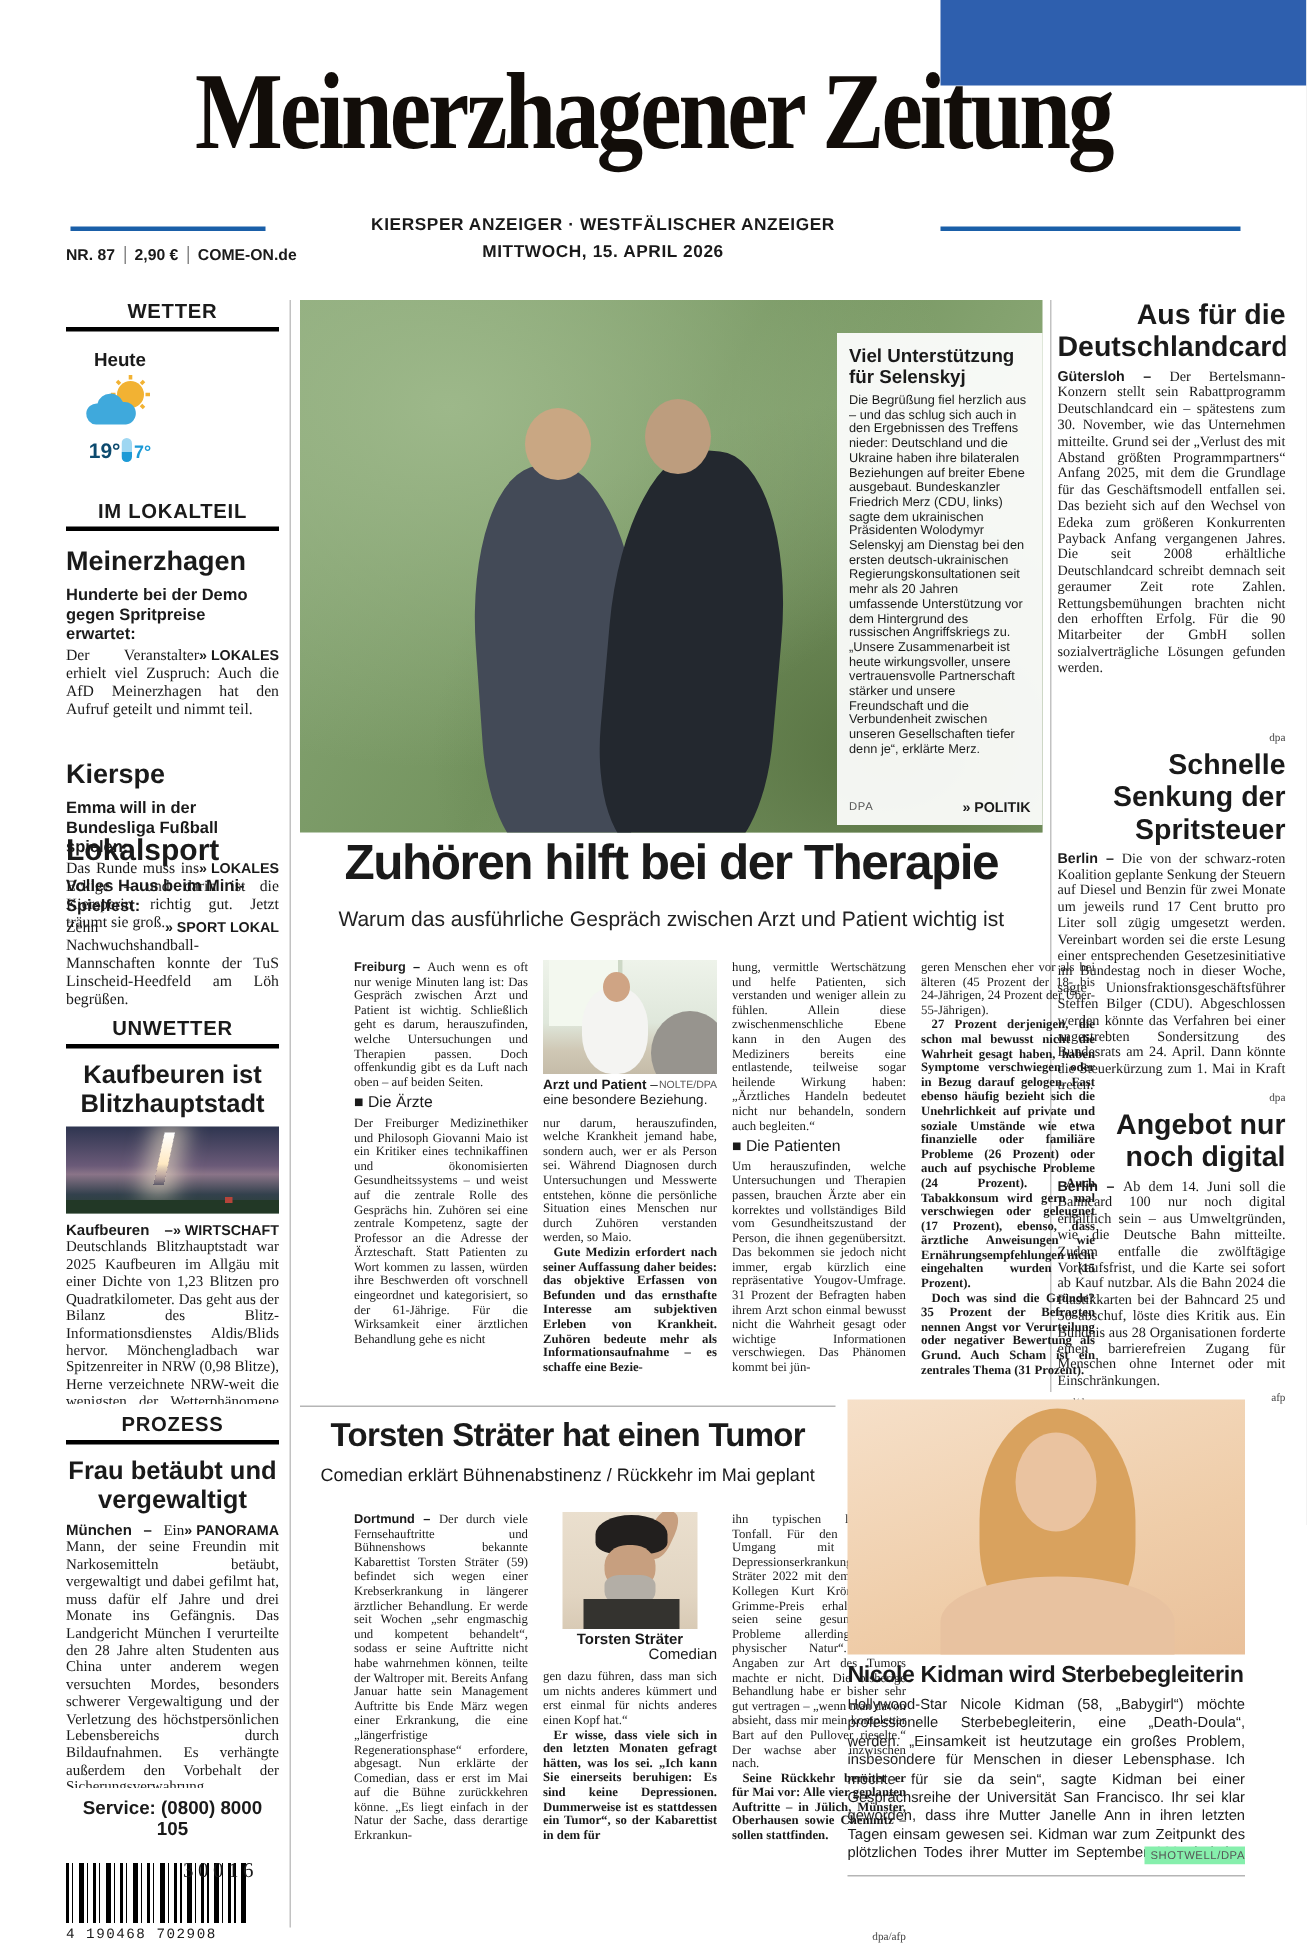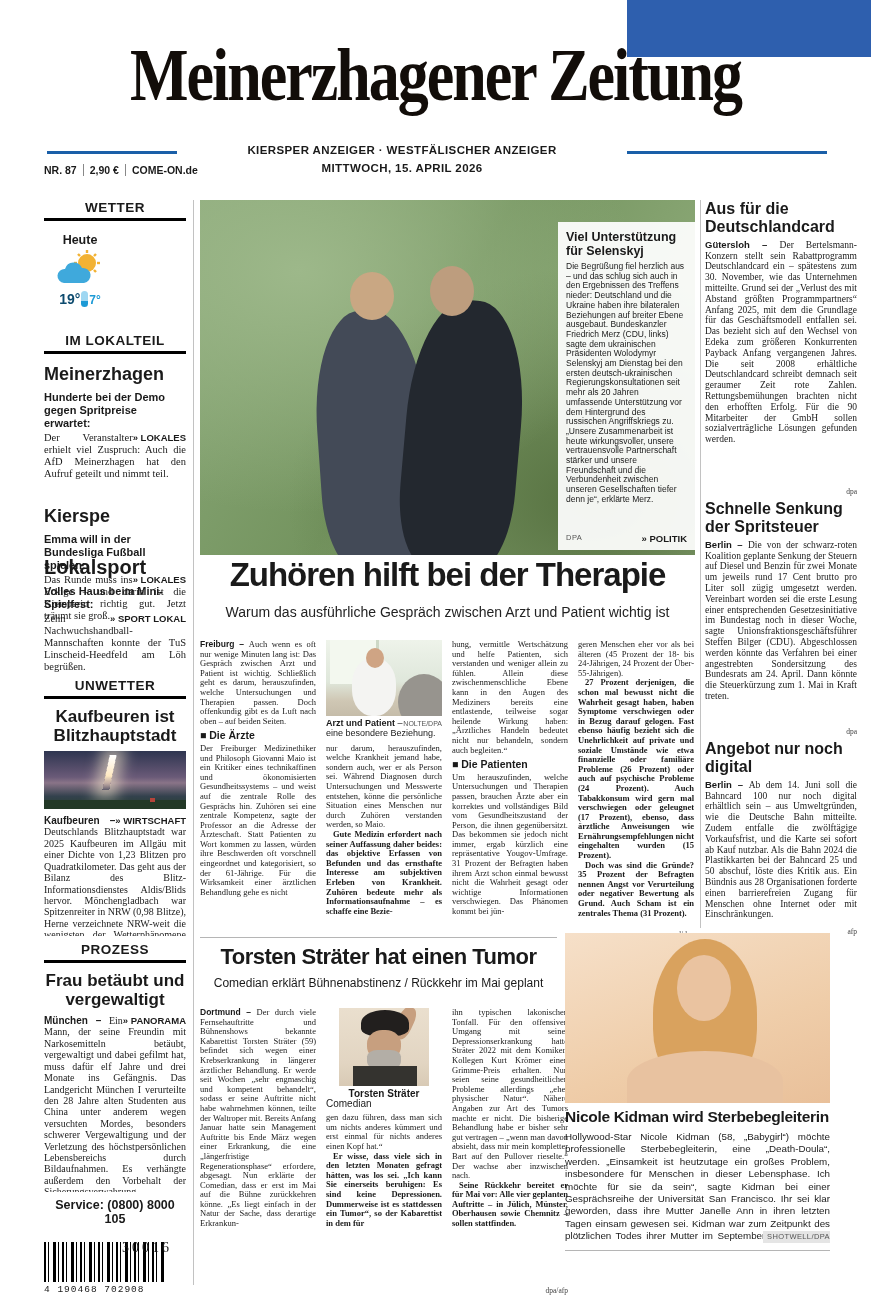--- a/index.html
+++ b/index.html
@@ -67,23 +67,23 @@
   .lc-foot{position:absolute;left:8px;right:8px;bottom:6px;font-size:8px;}
   .lc-credit{color:#555;font-size:7.5px;letter-spacing:.5px;}
   .lc-ref{float:right;font-weight:bold;font-size:9.5px;}
   
   .main-headline{position:absolute;left:200px;top:556px;width:495px;margin:0;text-align:center;
      font-size:33px;font-weight:bold;letter-spacing:-1px;white-space:nowrap;}
   .main-subhead{position:absolute;left:200px;top:604px;width:495px;text-align:center;
      font-size:14px;color:#222;}
   .col{position:absolute;top:640px;width:116px;height:300px;overflow:hidden;
        font-family:"Liberation Serif",serif;font-size:8.5px;line-height:9.6px;
-       text-align:justify;hyphens:auto;}
+       text-align:justify;hyphens:auto;margin-left:36px;}
   .col p{margin:0;} .col p.ind{text-indent:7px;font-weight:bold;}
-  .subhd{font-family:"Liberation Sans",sans-serif;font-weight:bold;font-size:10.5px;margin:5px 0 3px;}
+  .subhd{font-family:"Liberation Sans",sans-serif;font-weight:normal;font-size:10.5px;margin:5px 0 3px;}
   .c1{left:200px;} .c2{left:326px;} .c3{left:452px;} .c4{left:578px;}
   .colfig{width:116px;margin:0 0 4px;}
   .doc-photo{width:116px;height:76px;position:relative;overflow:hidden;
      background:linear-gradient(180deg,#eef3ea 0%,#dfe7db 55%,#cfc7b4 80%,#c5bca9 100%);}
   .window{position:absolute;left:4px;top:0;width:46px;height:44px;background:#f3f8ef;border-right:3px solid #cdd8c6;}
   .doctor{position:absolute;left:26px;top:18px;width:44px;height:58px;border-radius:45%;background:#f4f4f2;}
   .dochead{position:absolute;left:40px;top:8px;width:18px;height:20px;border-radius:50%;background:#cfa484;}
   .patient{position:absolute;right:-8px;bottom:-14px;width:52px;height:56px;border-radius:50%;background:#97948e;}
   .figcap{font-family:"Liberation Sans",sans-serif;font-size:9px;line-height:1.15;text-align:left;margin-bottom:5px;}
   .figcap .b{font-weight:bold;} .figcap .cr{font-size:7px;color:#555;float:right;margin-top:2px;}
@@ -95,36 +95,36 @@
   .str-subhead{position:absolute;left:200px;top:976px;width:357px;text-align:center;font-size:12px;}
   .scol{top:1008px;height:288px;}
   .str-photo{width:90px;height:78px;margin:0 auto 3px;position:relative;overflow:hidden;
      background:linear-gradient(180deg,#eadfce,#e2d5c2 70%,#d8cab5);}
   .hat{position:absolute;left:22px;top:2px;width:48px;height:26px;border-radius:50% 50% 30% 30%;background:#221f1e;}
   .strface{position:absolute;left:28px;top:22px;width:34px;height:30px;border-radius:45%;background:#c79f7f;}
   .beard{position:absolute;left:28px;top:42px;width:34px;height:22px;border-radius:30% 30% 50% 50%;background:#b3aea6;}
   .jacket{position:absolute;left:14px;top:58px;width:64px;height:22px;background:#34332f;}
   .arm{position:absolute;left:58px;top:-2px;width:16px;height:34px;border-radius:40%;background:#c79f7f;transform:rotate(25deg);}
   .strcap{font-family:"Liberation Sans",sans-serif;font-weight:bold;font-size:10px;text-align:center;}
-  .strrole{font-family:"Liberation Sans",sans-serif;font-size:10px;text-align:left;margin-bottom:5px;}
+  .strrole{font-family:"Liberation Sans",sans-serif;font-size:10px;text-align:right;margin-bottom:5px;}
   
   .kid-photo{position:absolute;left:565px;top:933px;width:265px;height:170px;overflow:hidden;
      background:linear-gradient(160deg,#f6e0c9,#efcda9 60%,#e9c09a);}
   .hair{position:absolute;left:88px;top:6px;width:104px;height:150px;border-radius:50% 50% 40% 40%;background:#d9a25e;}
   .kface{position:absolute;left:112px;top:22px;width:54px;height:66px;border-radius:50%;background:#eac3a0;}
   .shoulders{position:absolute;left:62px;top:118px;width:156px;height:60px;border-radius:50% 50% 0 0;background:#e8c2a0;}
   .kid-headline{position:absolute;left:565px;top:1108px;width:265px;margin:0;font-size:15.5px;
      font-weight:bold;letter-spacing:-.3px;white-space:nowrap;}
   .kid-body{position:absolute;left:565px;top:1131px;width:265px;height:112px;overflow:hidden;
      font-size:9.8px;line-height:12.4px;text-align:justify;hyphens:auto;}
-  .kid-credit{position:absolute;right:0;bottom:0;background:#e5e5e5;padding-left:4px;
+  .kid-credit{position:absolute;right:0;bottom:0;background:#86efac;padding-left:4px;
      font-size:7.5px;color:#555;letter-spacing:.4px;}
   
   .rart{position:absolute;left:705px;width:152px;overflow:hidden;}
-  .rhead{font-weight:bold;font-size:16px;line-height:1.12;text-align:left;margin:0 0 4px;}
+  .rhead{font-weight:bold;font-size:19px;line-height:1.12;text-align:right;margin:0 0 4px;}
   .rbody{font-family:"Liberation Serif",serif;font-size:9.5px;line-height:10.8px;
          text-align:justify;hyphens:auto;}
   .rcredit{position:absolute;right:0;bottom:0;background:#fff;padding-left:4px;
      font-family:"Liberation Serif",serif;font-size:7.5px;color:#444;}
   
   .wx-row{display:flex;justify-content:space-between;padding:0 4px;}
   .wx-col{width:64px;text-align:center;}
   .wx-label{font-weight:bold;font-size:12.5px;margin:4px 0 2px;}
   .wx-temps{font-weight:bold;font-size:14px;white-space:nowrap;}
   .t-hi{color:#0c4a6e;} .t-lo{color:#1c9ad6;font-size:12px;}

